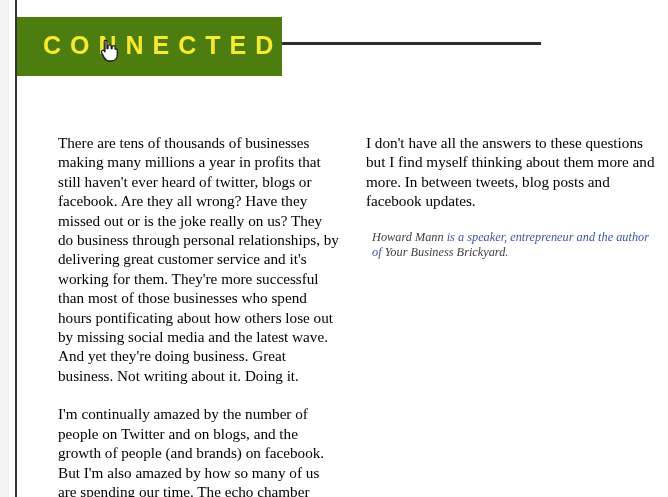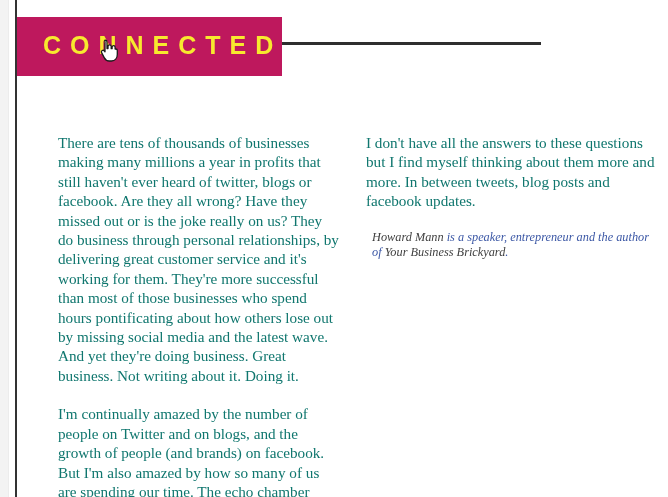--- a/index.html
+++ b/index.html
@@ -42,21 +42,21 @@
     background: #333333;
   }
 
   
   #banner {
     position: absolute;
     left: 17px;
     top: 17px;
     width: 265px;
     height: 59px;
-    background: #be185d;
+    background: #4d7c0f;
     box-sizing: border-box;
   }
   #banner-title {
     position: absolute;
     left: 26px;
     top: 13px;
     color: #f7e92e;
     font-family: "Liberation Sans", sans-serif;
     font-weight: bold;
     font-size: 25px;
@@ -98,21 +98,21 @@
     top: 0;
   }
   #col-left  { left: 58px;  width: 282px; }
   #col-right { left: 366px; width: 292px; }
 
   .para {
     margin: 0 0 19px 0;
     font-family: "Liberation Serif", serif;
     font-size: 15.2px;
     line-height: 19.4px;
-    color: #0f766e;
+    color: #000000;
     text-align: left;
     -webkit-font-smoothing: antialiased;
   }
   .byline {
     margin: 6px 0 0 6px;
     font-family: "Liberation Serif", serif;
     font-style: italic;
     font-size: 12.3px;
     line-height: 15.5px;
     color: #3b57a5;

